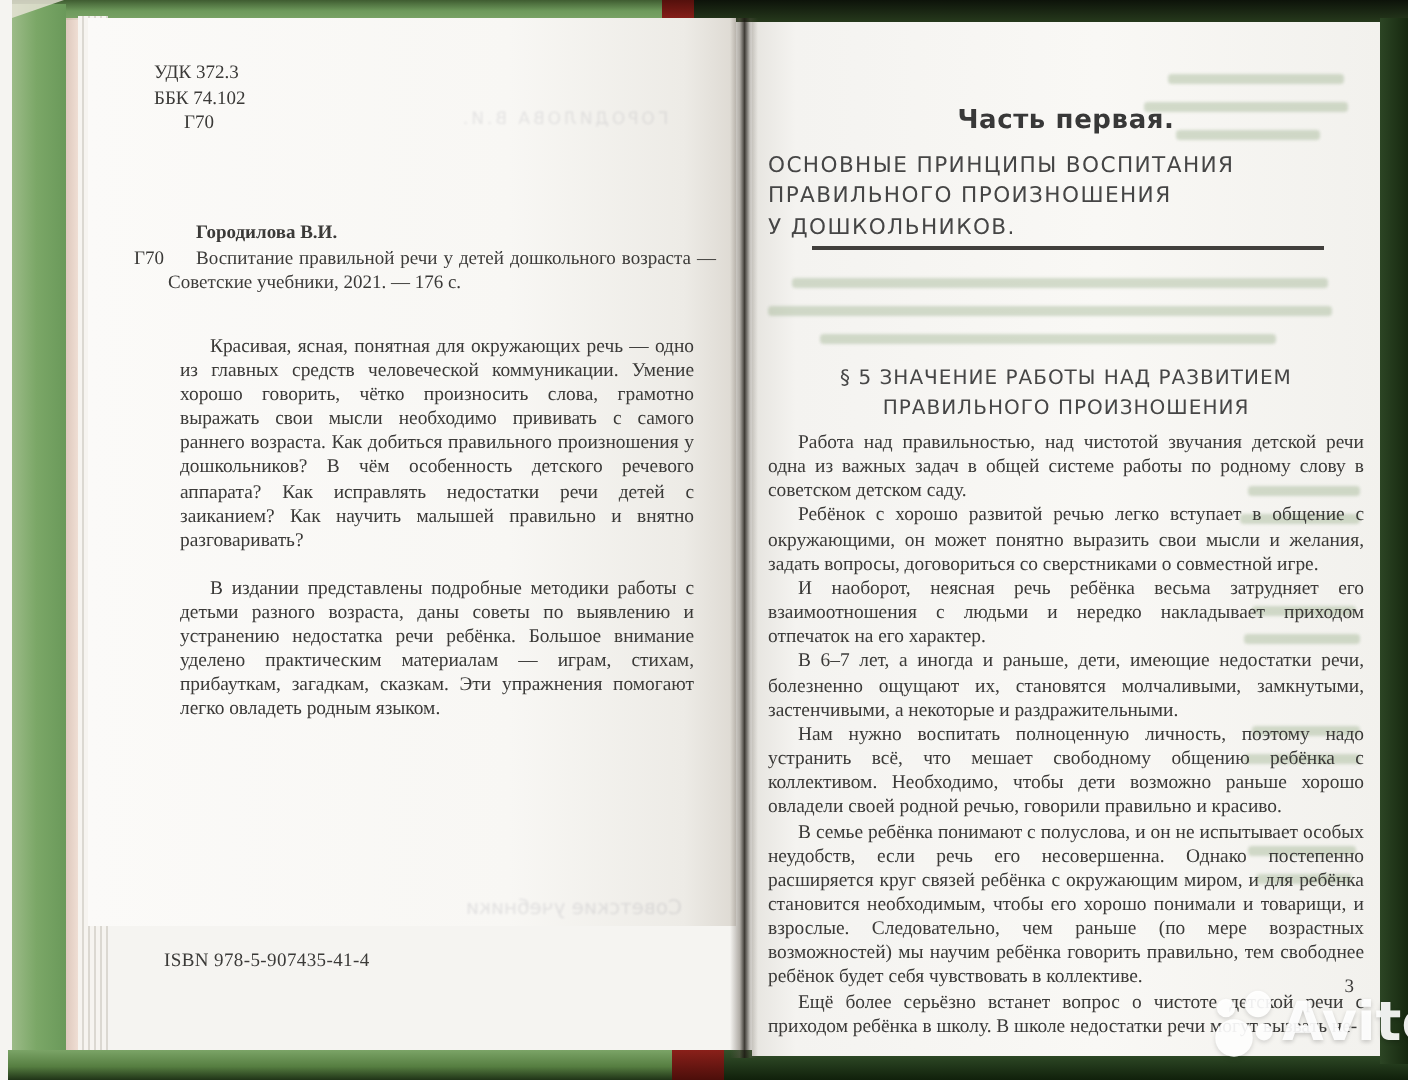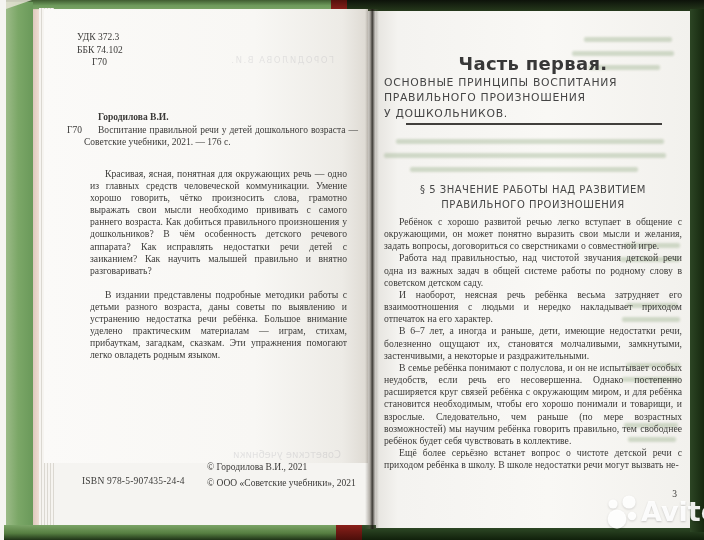--- a/index.html
+++ b/index.html
@@ -40,21 +40,21 @@
   .isbn{left:38px;top:467px;font-size:9.5px;letter-spacing:.2px;}
   .copyright{left:163px;top:451px;font-size:9.5px;line-height:15.5px;}
 
   
   .st{transform:scaleX(-1);color:#5e5e70;font-family:"DejaVu Sans",sans-serif;text-align:center;filter:blur(.4px);}
   .st-author{left:150px;top:46px;width:176px;font-size:8.5px;letter-spacing:1.5px;opacity:.13;}
   .st-pub{left:158px;top:440px;width:170px;font-size:10px;opacity:.14;}
   .st-line{position:absolute;height:5px;border-radius:2px;background:rgba(148,170,132,.38);filter:blur(.8px);}
 
   
-  .rp-head{left:8px;top:42px;width:298px;text-align:center;font-family:"DejaVu Sans",sans-serif;font-weight:bold;font-size:18px;color:#383838;letter-spacing:.3px;}
+  .rp-head{left:8px;top:42px;width:298px;text-align:center;font-family:"DejaVu Sans",sans-serif;font-weight:bold;font-size:13px;color:#383838;letter-spacing:.3px;}
   .rp-sub{left:8px;top:64px;width:298px;text-align:left;font-family:"DejaVu Sans",sans-serif;font-size:10.8px;line-height:15.3px;color:#454545;letter-spacing:.7px;}
   .rule{left:30px;top:112px;width:256px;height:2px;background:#413f3c;}
   .rp-section{left:8px;top:172px;width:298px;text-align:center;font-family:"DejaVu Sans",sans-serif;font-size:10px;line-height:14.5px;color:#464646;letter-spacing:.5px;}
   .rp-body{left:8px;top:205px;width:298px;font-size:9.7px;line-height:12.15px;text-align:justify;z-index:2;}
   .rp-body p{margin:0;text-indent:15px;}
   .pagenum{right:13px;top:478px;font-size:9.5px;z-index:2;}
 
   
   .watermark{left:606px;top:492px;display:flex;align-items:center;z-index:5;
     color:rgba(255,255,255,.92);text-shadow:0 1px 2px rgba(0,0,0,.18);}
@@ -94,26 +94,22 @@
       <div class="bib-entry">Воспитание правильной речи у детей дошкольного возраста — Советские учебники, 2021. — 176 с.</div>
     </div>
 
     <div class="abs annotation">
       <p>Красивая, ясная, понятная для окружающих речь — одно из главных средств человеческой коммуникации. Умение хорошо говорить, чётко произносить слова, грамотно выражать свои мысли необходимо прививать с самого раннего возраста. Как добиться правильного произношения у дошкольников? В чём особенность детского речевого аппарата? Как исправлять недостатки речи детей с заиканием? Как научить малышей правильно и внятно разговаривать?</p>
       <p>В издании представлены подробные методики работы с детьми разного возраста, даны советы по выявлению и устранению недостатка речи ребёнка. Большое внимание уделено практическим материалам — играм, стихам, прибауткам, загадкам, сказкам. Эти упражнения помогают легко овладеть родным языком.</p>
     </div>
 
     <div class="abs st st-pub">Советские учебники</div>
 
-    <div class="abs isbn">ISBN 978-5-907435-24-4</div>
+    <div class="abs isbn">ISBN 978-5-907435-41-4</div>
 
-    <div class="abs copyright">
-      <div>© Городилова В.И., 2021</div>
-      <div>© ООО «Советские учебники», 2021</div>
-    </div>
   </div>
 
   <div class="abs right-page">
 
     <div>
       <div class="st-line" style="left:208px;top:26px;width:88px;"></div>
       <div class="st-line" style="left:196px;top:40px;width:102px;"></div>
       <div class="st-line" style="left:212px;top:54px;width:72px;"></div>
       <div class="st-line" style="left:20px;top:128px;width:268px;"></div>
       <div class="st-line" style="left:8px;top:142px;width:282px;"></div>
@@ -137,24 +133,25 @@
     </div>
 
     <div class="abs rule"></div>
 
     <div class="abs rp-section">
       <div>§ 5 ЗНАЧЕНИЕ РАБОТЫ НАД РАЗВИТИЕМ</div>
       <div>ПРАВИЛЬНОГО ПРОИЗНОШЕНИЯ</div>
     </div>
 
     <div class="abs rp-body">
+      <p>Работа над правильностью, над чистотой звучания детской речи одна из важных задач в общей системе работы по родному слову в советском детском саду.</p>
       <p>Ребёнок с хорошо развитой речью легко вступает в общение с окружающими, он может понятно выразить свои мысли и желания, задать вопросы, договориться со сверстниками о совместной игре.</p>
-      <p>Работа над правильностью, над чистотой звучания детской речи одна из важных задач в общей системе работы по родному слову в советском детском саду.</p>
       <p>И наоборот, неясная речь ребёнка весьма затрудняет его взаимоотношения с людьми и нередко накладывает приходом отпечаток на его характер.</p>
       <p>В 6–7 лет, а иногда и раньше, дети, имеющие недостатки речи, болезненно ощущают их, становятся молчаливыми, замкнутыми, застенчивыми, а некоторые и раздражительными.</p>
+      <p>Нам нужно воспитать полноценную личность, поэтому надо устранить всё, что мешает свободному общению ребёнка с коллективом. Необходимо, чтобы дети возможно раньше хорошо овладели своей родной речью, говорили правильно и красиво.</p>
       <p>В семье ребёнка понимают с полуслова, и он не испытывает особых неудобств, если речь его несовершенна. Однако постепенно расширяется круг связей ребёнка с окружающим миром, и для ребёнка становится необходимым, чтобы его хорошо понимали и товарищи, и взрослые. Следовательно, чем раньше (по мере возрастных возможностей) мы научим ребёнка говорить правильно, тем свободнее ребёнок будет себя чувствовать в коллективе.</p>
       <p>Ещё более серьёзно встанет вопрос о чистоте детской речи с приходом ребёнка в школу. В школе недостатки речи могут вызвать не-</p>
     </div>
 
     <div class="abs pagenum">3</div>
   </div>
 
   <div class="abs gutter"></div>
 
   <div class="abs watermark">

